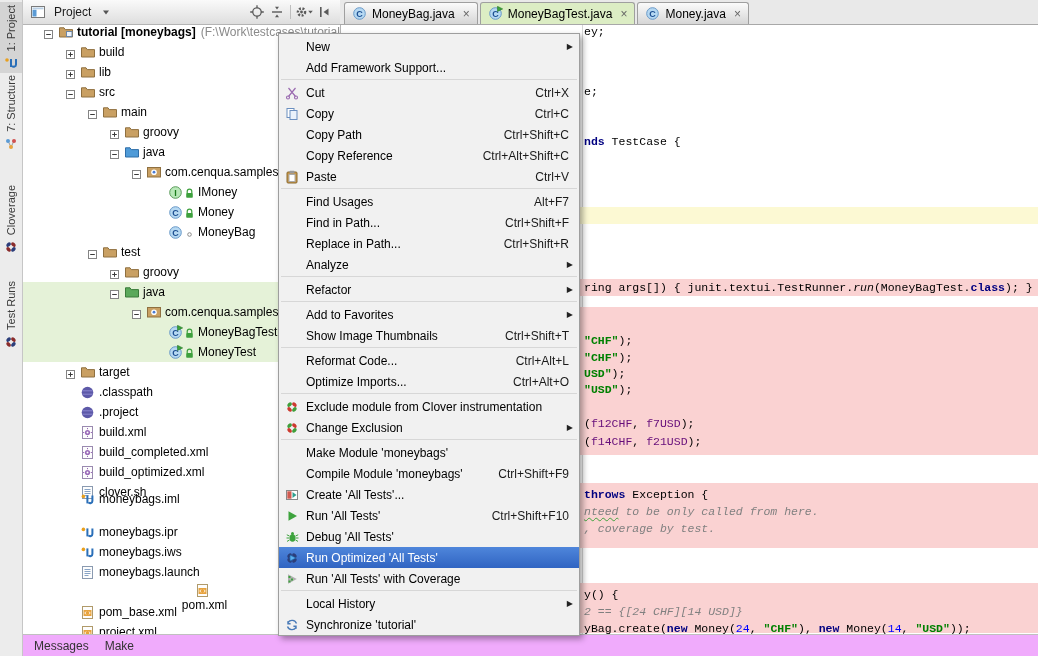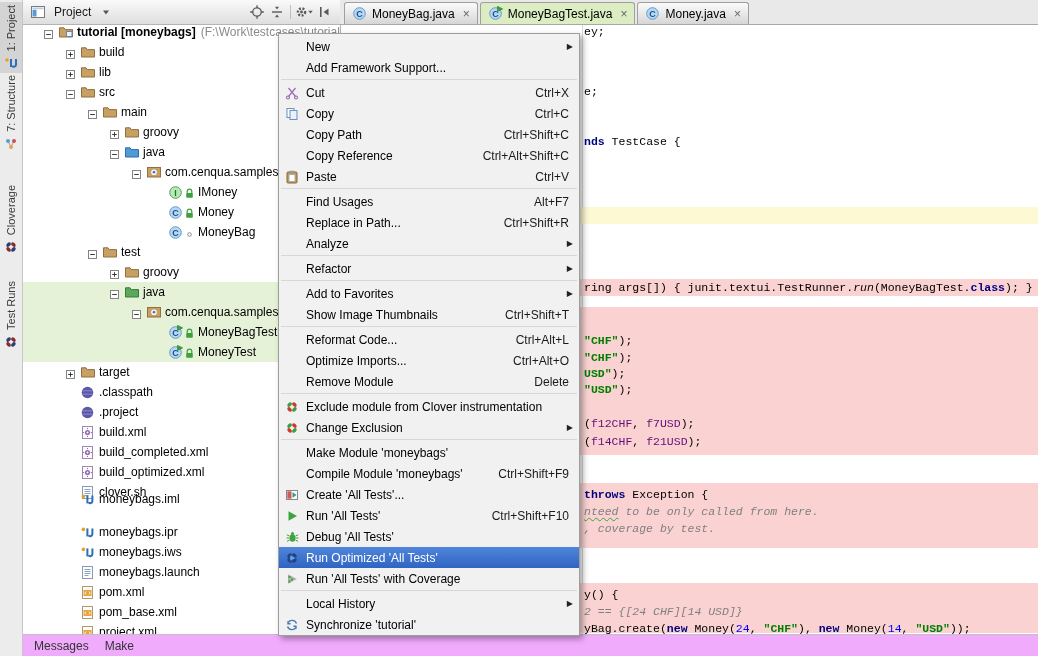--- a/index.html
+++ b/index.html
@@ -532,21 +532,21 @@
       <div class="trow" style="top: 537px; padding-left: 44px;">
         <span class="toggle-space"></span>
         <span class="nicon">
           <svg width="15" height="15" viewBox="0 0 15 15">
             <rect x="2.5" y="1.5" width="10" height="12" fill="#fdfdfd" stroke="#8a9ab0"></rect>
             <path d="M4.5 4.5 H10.5 M4.5 6.5 H10.5 M4.5 8.5 H10.5 M4.5 10.5 H8.5" stroke="#7a9ac0" stroke-width="0.9"></path>
           </svg>
         </span>
         <span class="tlabel">moneybags.launch</span>
       </div>
-      <div class="trow" style="top: 557px; padding-left: 44px;">
+      <div class="trow" style="top: 557px; padding-left: 44px; flex-direction: column;">
         <span class="toggle-space"></span>
         <span class="nicon">
           <svg width="15" height="15" viewBox="0 0 15 15">
             <rect x="2.5" y="1.5" width="10" height="12" fill="#fdfdfd" stroke="#b09a6a"></rect>
             <rect x="3.5" y="5" width="8" height="6" fill="#e8a33d"></rect>
             <path d="M6 6.6 L4.8 8 L6 9.4 M9 6.6 L10.2 8 L9 9.4" stroke="#fff" fill="none" stroke-width="0.9"></path>
           </svg>
         </span>
         <span class="tlabel">pom.xml</span>
       </div>
@@ -658,20 +658,25 @@
         <span class="msc">Ctrl+V</span>
       </div>
       <div class="msep"></div>
       <div class="mi">
         <span class="micon"></span>
         <span class="mlabel">Find Usages</span>
         <span class="msc">Alt+F7</span>
       </div>
       <div class="mi">
         <span class="micon"></span>
+        <span class="mlabel">Find in Path...</span>
+        <span class="msc">Ctrl+Shift+F</span>
+      </div>
+      <div class="mi">
+        <span class="micon"></span>
         <span class="mlabel">Replace in Path...</span>
         <span class="msc">Ctrl+Shift+R</span>
       </div>
       <div class="mi">
         <span class="micon"></span>
         <span class="mlabel">Analyze</span>
         <span class="marrow">▶</span>
       </div>
       <div class="msep"></div>
       <div class="mi">
@@ -693,25 +698,20 @@
       <div class="msep"></div>
       <div class="mi">
         <span class="micon"></span>
         <span class="mlabel">Reformat Code...</span>
         <span class="msc">Ctrl+Alt+L</span>
       </div>
       <div class="mi">
         <span class="micon"></span>
         <span class="mlabel">Optimize Imports...</span>
         <span class="msc">Ctrl+Alt+O</span>
-      </div>
-      <div class="mi">
-        <span class="micon"></span>
-        <span class="mlabel">Remove Module</span>
-        <span class="msc">Delete</span>
       </div>
       <div class="msep"></div>
       <div class="mi">
         <span class="micon">
           <svg width="14" height="14" viewBox="0 0 14 14">
             <ellipse cx="4.6" cy="4.6" rx="2.7" ry="1.8" transform="rotate(-45 4.6 4.6)" fill="#3f9e3a"></ellipse>
             <ellipse cx="9.4" cy="4.6" rx="2.7" ry="1.8" transform="rotate(45 9.4 4.6)" fill="#cc3a2f"></ellipse>
             <ellipse cx="4.6" cy="9.4" rx="2.7" ry="1.8" transform="rotate(45 4.6 9.4)" fill="#cc3a2f"></ellipse>
             <ellipse cx="9.4" cy="9.4" rx="2.7" ry="1.8" transform="rotate(-45 9.4 9.4)" fill="#3f9e3a"></ellipse>
           </svg>

